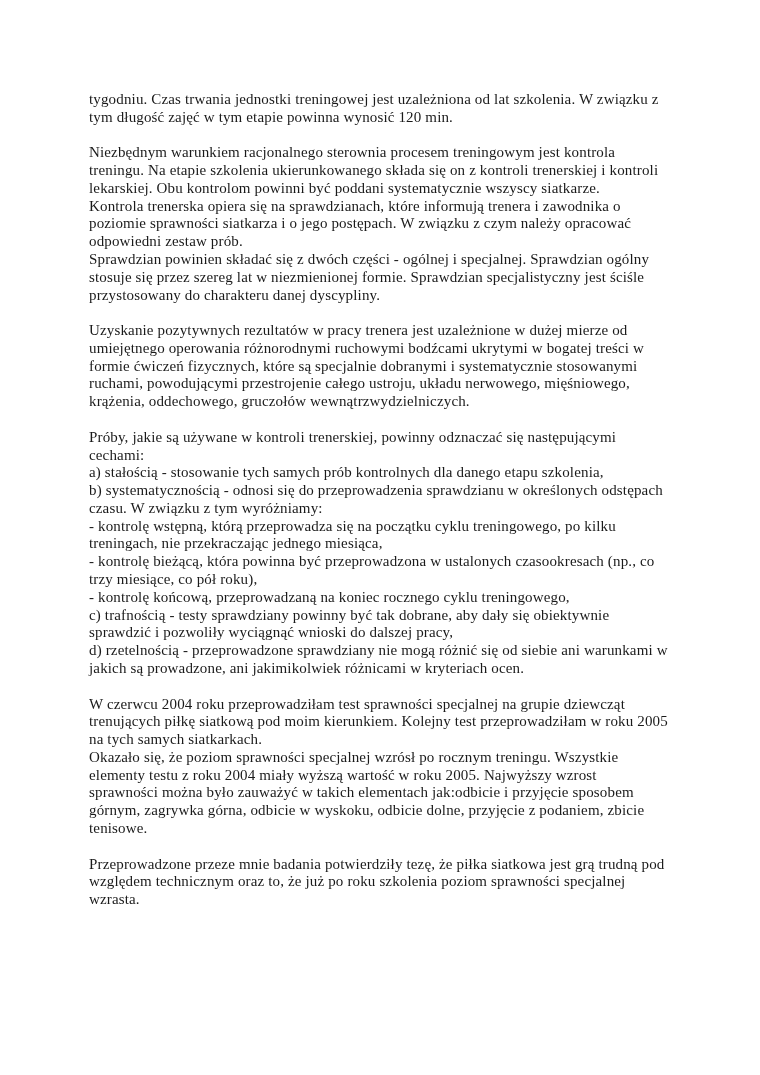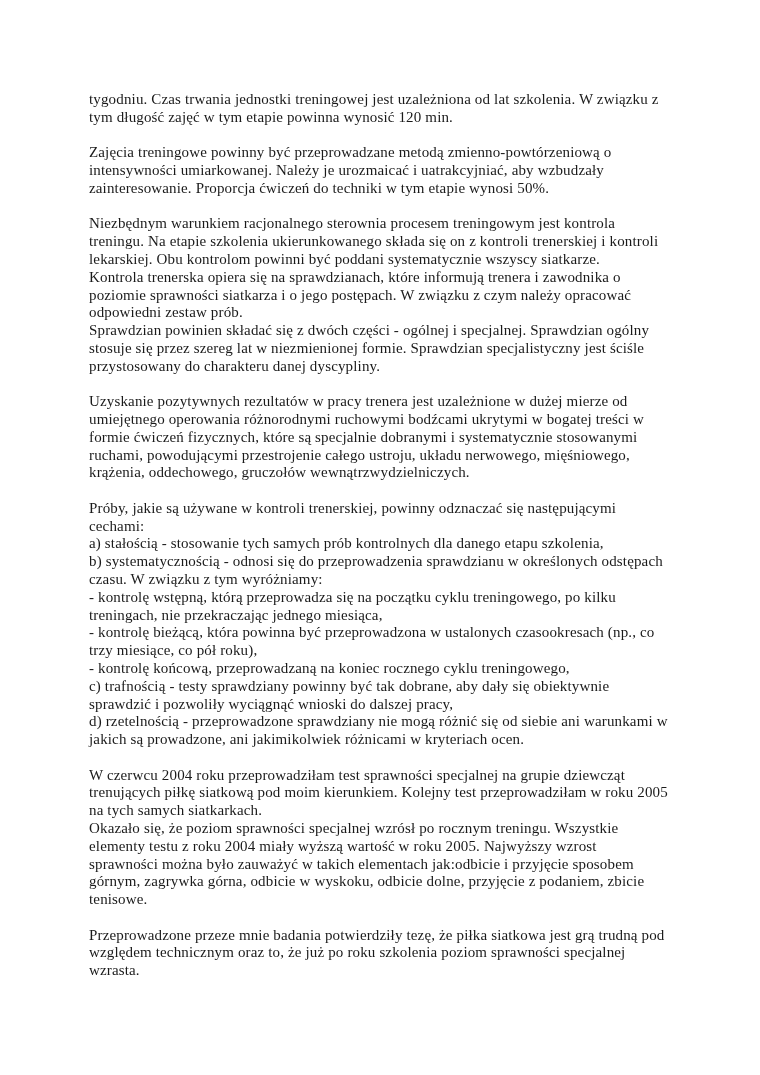--- a/index.html
+++ b/index.html
@@ -26,23 +26,20 @@
     letter-spacing: 0.01em;
   }
   .para:last-child { margin-bottom: 8px; }
 </style>
 </head>
 <body>
 
 <div class="page">
   <p class="para">tygodniu. Czas trwania jednostki treningowej jest uzależniona od lat szkolenia. W związku z
 tym długość zajęć w tym etapie powinna wynosić 120 min.</p>
-  <p class="para">Zajęcia treningowe powinny być przeprowadzane metodą zmienno-powtórzeniową o
-intensywności umiarkowanej. Należy je urozmaicać i uatrakcyjniać, aby wzbudzały
-zainteresowanie. Proporcja ćwiczeń do techniki w tym etapie wynosi 50%.</p>
   <p class="para">Niezbędnym warunkiem racjonalnego sterownia procesem treningowym jest kontrola
 treningu. Na etapie szkolenia ukierunkowanego składa się on z kontroli trenerskiej i kontroli
 lekarskiej. Obu kontrolom powinni być poddani systematycznie wszyscy siatkarze.
 Kontrola trenerska opiera się na sprawdzianach, które informują trenera i zawodnika o
 poziomie sprawności siatkarza i o jego postępach. W związku z czym należy opracować
 odpowiedni zestaw prób.
 Sprawdzian powinien składać się z dwóch części - ogólnej i specjalnej. Sprawdzian ogólny
 stosuje się przez szereg lat w niezmienionej formie. Sprawdzian specjalistyczny jest ściśle
 przystosowany do charakteru danej dyscypliny.</p>
   <p class="para">Uzyskanie pozytywnych rezultatów w pracy trenera jest uzależnione w dużej mierze od

